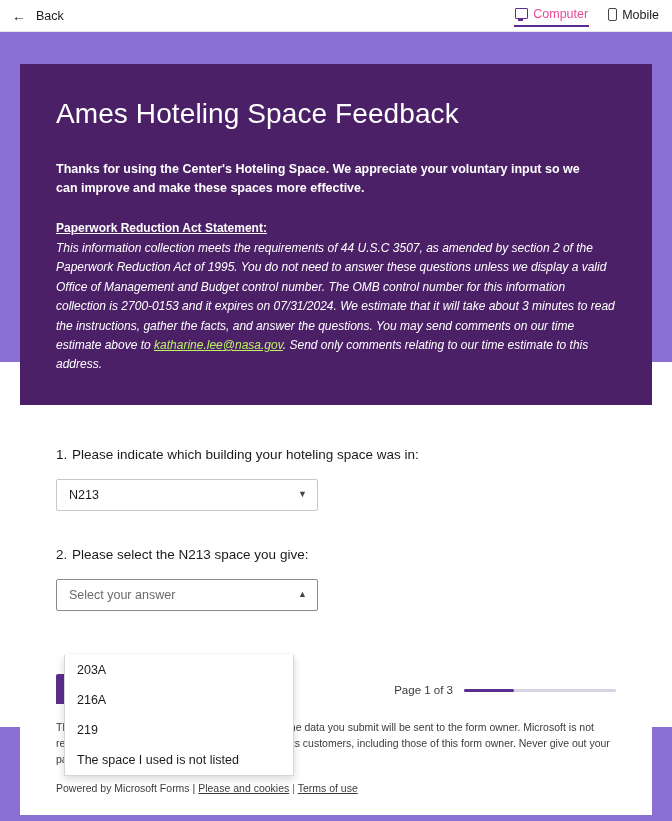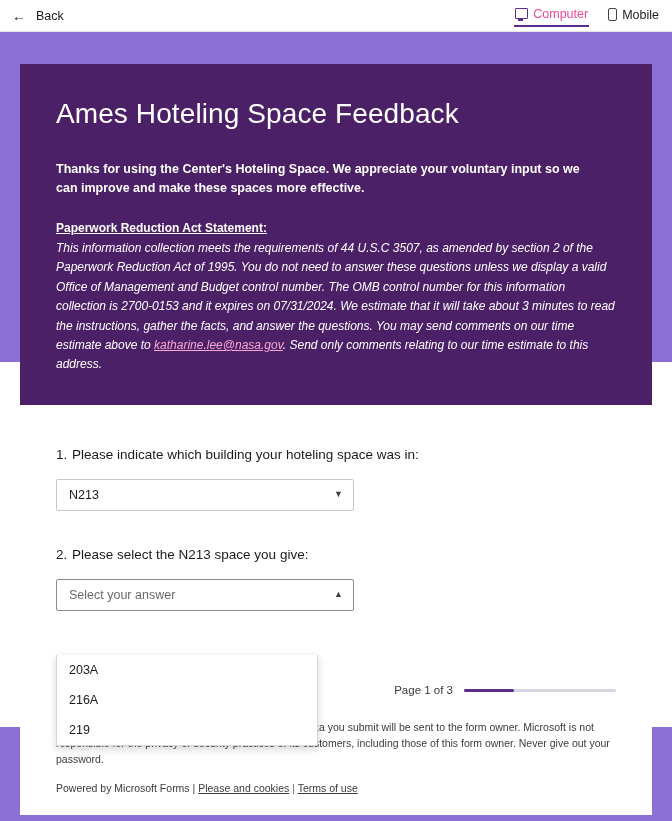--- a/index.html
+++ b/index.html
@@ -133,21 +133,21 @@
     margin: 0 0 4px 0;
   }
   .pra-body {
     font-size: 12px;
     font-style: italic;
     line-height: 1.62;
     margin: 0;
     max-width: 562px;
   }
   .pra-body a {
-    color: #f9a8d4;
+    color: #bef264;
     text-decoration: underline;
   }
 
   
   .q-area {
     background: transparent;
     padding: 42px 36px 0 36px;
     box-sizing: border-box;
     position: relative;
   }
@@ -157,21 +157,21 @@
   .q-text {
     font-size: 13.5px;
     color: #1b1b1b;
     margin: 0 0 17px 0;
   }
   .q-num {
     display: inline-block;
     min-width: 16px;
   }
   .dropdown {
-    width: 298px;
+    width: 262px;
     height: 32px;
     background: #ffffff;
     border: 1px solid #c8c8c8;
     border-radius: 2px;
     display: flex;
     align-items: center;
     justify-content: space-between;
     padding: 0 10px 0 12px;
     box-sizing: border-box;
     font-size: 12.5px;
@@ -185,23 +185,23 @@
   }
   .chev {
     font-size: 9px;
     color: #444;
     line-height: 1;
   }
 
   
   .dd-list {
     position: absolute;
-    left: 36px;
+    left: 44px;
     top: 250px;
-    width: 262px;
+    width: 230px;
     background: #ffffff;
     border: 1px solid #d6d6d6;
     border-top: none;
     box-shadow: 0 3px 8px rgba(0,0,0,0.16);
     box-sizing: border-box;
     z-index: 20;
   }
   .dd-item {
     height: 30px;
     display: flex;
@@ -331,20 +331,21 @@
         <div class="dropdown open">
           <span class="placeholder">Select your answer</span>
           <span class="chev">▲</span>
         </div>
       </div>
 
       <div class="dd-list">
         <div class="dd-item">203A</div>
         <div class="dd-item">216A</div>
         <div class="dd-item">219</div>
+        <div class="dd-item">The space I used is not listed</div>
       </div>
     </div>
 
     <div class="form-footer">
       <button class="next-btn">Next</button>
       <div class="pager">
         <span>Page 1 of 3</span>
         <div class="progress-track">
           <div class="progress-fill" id="progress-fill" style="width: 33%;"></div>
         </div>

